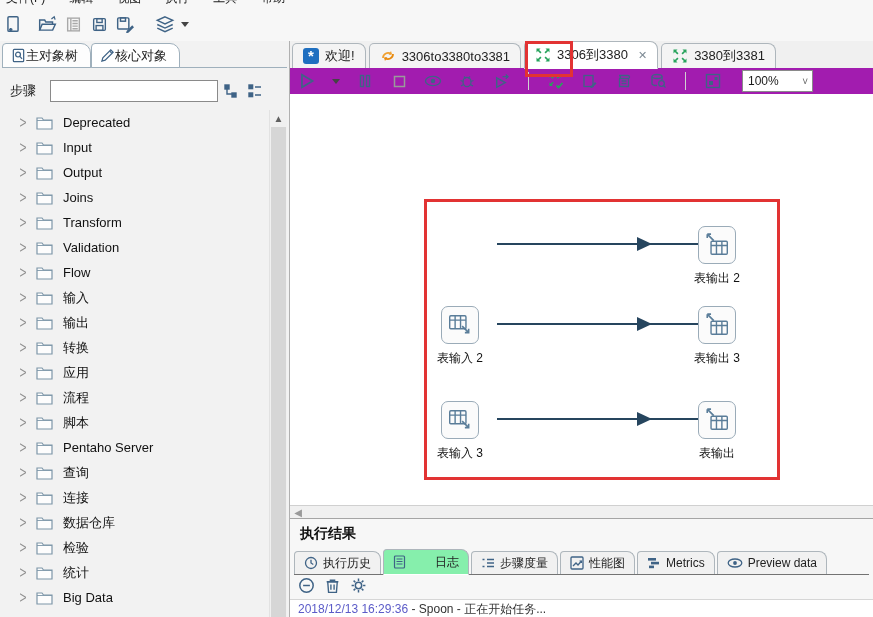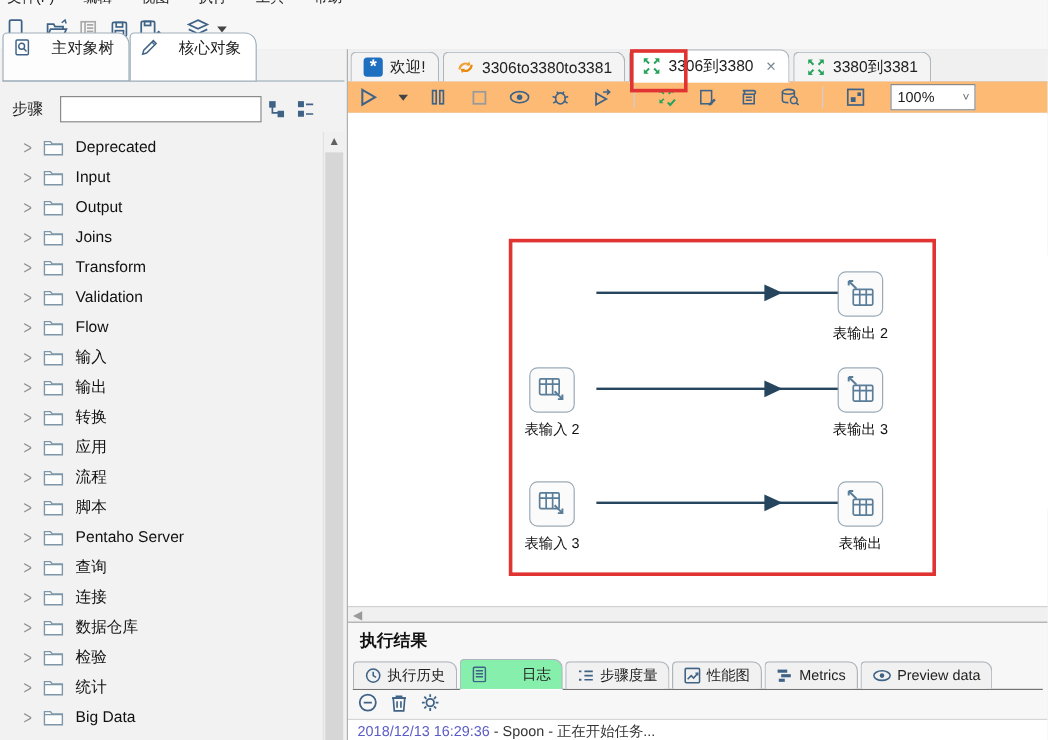--- a/index.html
+++ b/index.html
@@ -18,21 +18,21 @@
   
   #main-toolbar{top:7px;left:0;right:0;height:34px;background:#f7f7f7;
                 border-bottom:1px solid #e0e0e0;display:flex;align-items:center;}
   #main-toolbar .tbtn{width:26px;height:26px;display:flex;align-items:center;justify-content:center;}
   .caret{width:0;height:0;border-left:4px solid transparent;border-right:4px solid transparent;
          border-top:5px solid #444;}
 
   
   #left-panel{top:41px;left:0;width:289px;bottom:0;background:#f2f2f2;border-right:1px solid #b0b0b0;}
   .lp-tabs{position:absolute;top:2px;left:2px;right:2px;height:25px;display:flex;align-items:flex-end;}
-  .lp-tab{height:23px;display:flex;align-items:center;gap:17px;padding:0 12px 16px 8px;
+  .lp-tab{height:23px;display:flex;align-items:center;gap:0;padding:0 12px 0 8px;
           background:#fdfdfd;border:1px solid #9fb0bc;border-radius:4px 10px 0 0;
           font-size:13px;color:#222;}
   .lp-tab.active{background:#ffffff;z-index:2;}
   .lp-tabline{position:absolute;left:2px;right:2px;top:26px;height:1px;background:#9fb0bc;}
 
   .steps-row{position:absolute;top:34px;left:2px;right:2px;height:32px;display:flex;align-items:center;}
   .steps-label{font-size:13px;margin-left:8px;color:#222;font-family:Liberation Serif, serif;}
   .steps-search{margin-left:14px;width:158px;height:20px;border:1px solid #8a8a8a;background:#fff;
                 font-size:12px;padding:0 4px;font-family:"Liberation Sans",sans-serif;}
   .steps-icons{margin-left:auto;margin-right:24px;display:flex;gap:8px;}
@@ -54,21 +54,21 @@
   #tabbar{top:41px;left:290px;right:0;height:27px;background:#f0f0f0;border-bottom:1px solid #a5a5a5;
           display:flex;align-items:flex-end;padding-left:2px;}
   .ctab{height:24px;display:flex;align-items:center;gap:6px;padding:0 10px;margin-right:3px;
         background:#f4f4f4;border:1px solid #aeb6bc;border-bottom:none;border-radius:5px 8px 0 0;
         font-size:13px;color:#222;position:relative;}
   .ctab.active{background:#ffffff;height:26px;margin-bottom:-1px;border-bottom:1px solid #fff;z-index:2;}
   .ctab .close{color:#7d8a94;font-size:11px;margin-left:4px;}
   .welcome-ic{width:16px;height:16px;background:#1f6fc0;border-radius:3px;color:#fff;
               display:flex;align-items:center;justify-content:center;font-size:15px;font-weight:bold;line-height:0;}
 
-  #canvas-toolbar{top:68px;left:290px;right:0;height:26px;background:#fdba74;
+  #canvas-toolbar{top:68px;left:290px;right:0;height:26px;background:#a21caf;
                   border-bottom:1px solid #c9c9c9;display:flex;align-items:center;gap:12px;padding-left:6px;}
   #canvas-toolbar .tbtn{width:22px;height:22px;display:flex;align-items:center;justify-content:center;}
   .tb-sep{width:1px;height:18px;background:#d0d0d0;margin:0 4px;}
   .zoom-box{width:64px;height:20px;border:1px solid #8a8a8a;background:#fff;display:flex;
             align-items:center;font-size:12px;padding-left:5px;gap:4px;margin-left:6px;}
   .zoom-box .zcaret{margin-left:auto;margin-right:4px;color:#666;font-size:10px;}
 
   #canvas{top:94px;left:290px;right:0;height:411px;background:#ffffff;overflow:hidden;}
 
   .red-rect{position:absolute;border:3px solid #e23333;background:transparent;}

